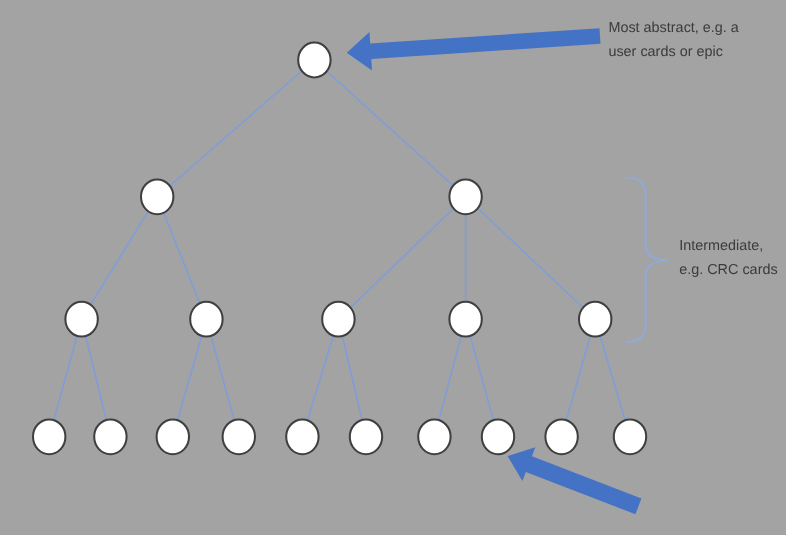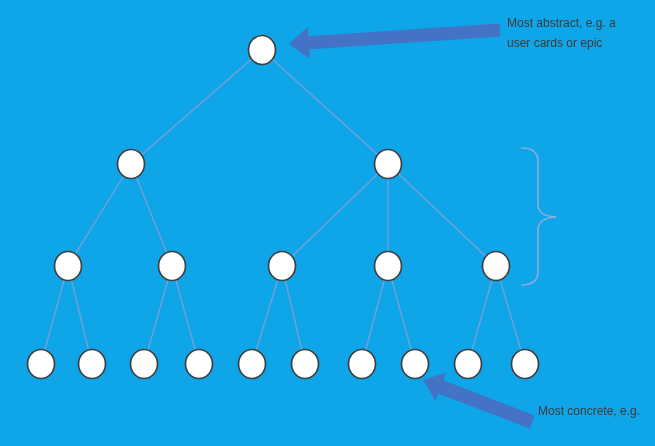--- a/index.html
+++ b/index.html
@@ -5,21 +5,21 @@
   html, body {
     margin: 0;
     padding: 0;
     background: #ffffff;
     font-family: "Liberation Sans", sans-serif;
   }
   .canvas {
     position: relative;
     width: 655px;
     height: 446px;
-    background: #0ea5e9;
+    background: #a3a3a3;
     overflow: hidden;
   }
   .canvas svg {
     position: absolute;
     left: 0;
     top: 0;
   }
   .annotation {
     position: absolute;
     font-size: 12px;
@@ -85,18 +85,21 @@
     <polygon points="289,44 307.9,26.7 308.5,36.2 499.6,23.5 500.4,36.5 309.4,49.2 310,58.7" fill="#4472c4"></polygon>
 
     <polygon points="423,380 446.1,372.8 443.3,380.3 534.5,415.5 529.5,428.5 438.2,393.4 435.3,400.8" fill="#4472c4"></polygon>
   </svg>
 
   <div class="annotation" id="anno-top">
     <div>Most abstract, e.g. a</div>
     <div>user cards or epic</div>
   </div>
 
+  <div class="annotation" id="anno-middle">
+    <div>Intermediate,</div>
+    <div>e.g. CRC cards</div>
+  </div>
 
   <div class="annotation" id="anno-bottom">
-    <div>Most concrete, e.g.</div>
   </div>
 
 </div>
 
 </body></html>

